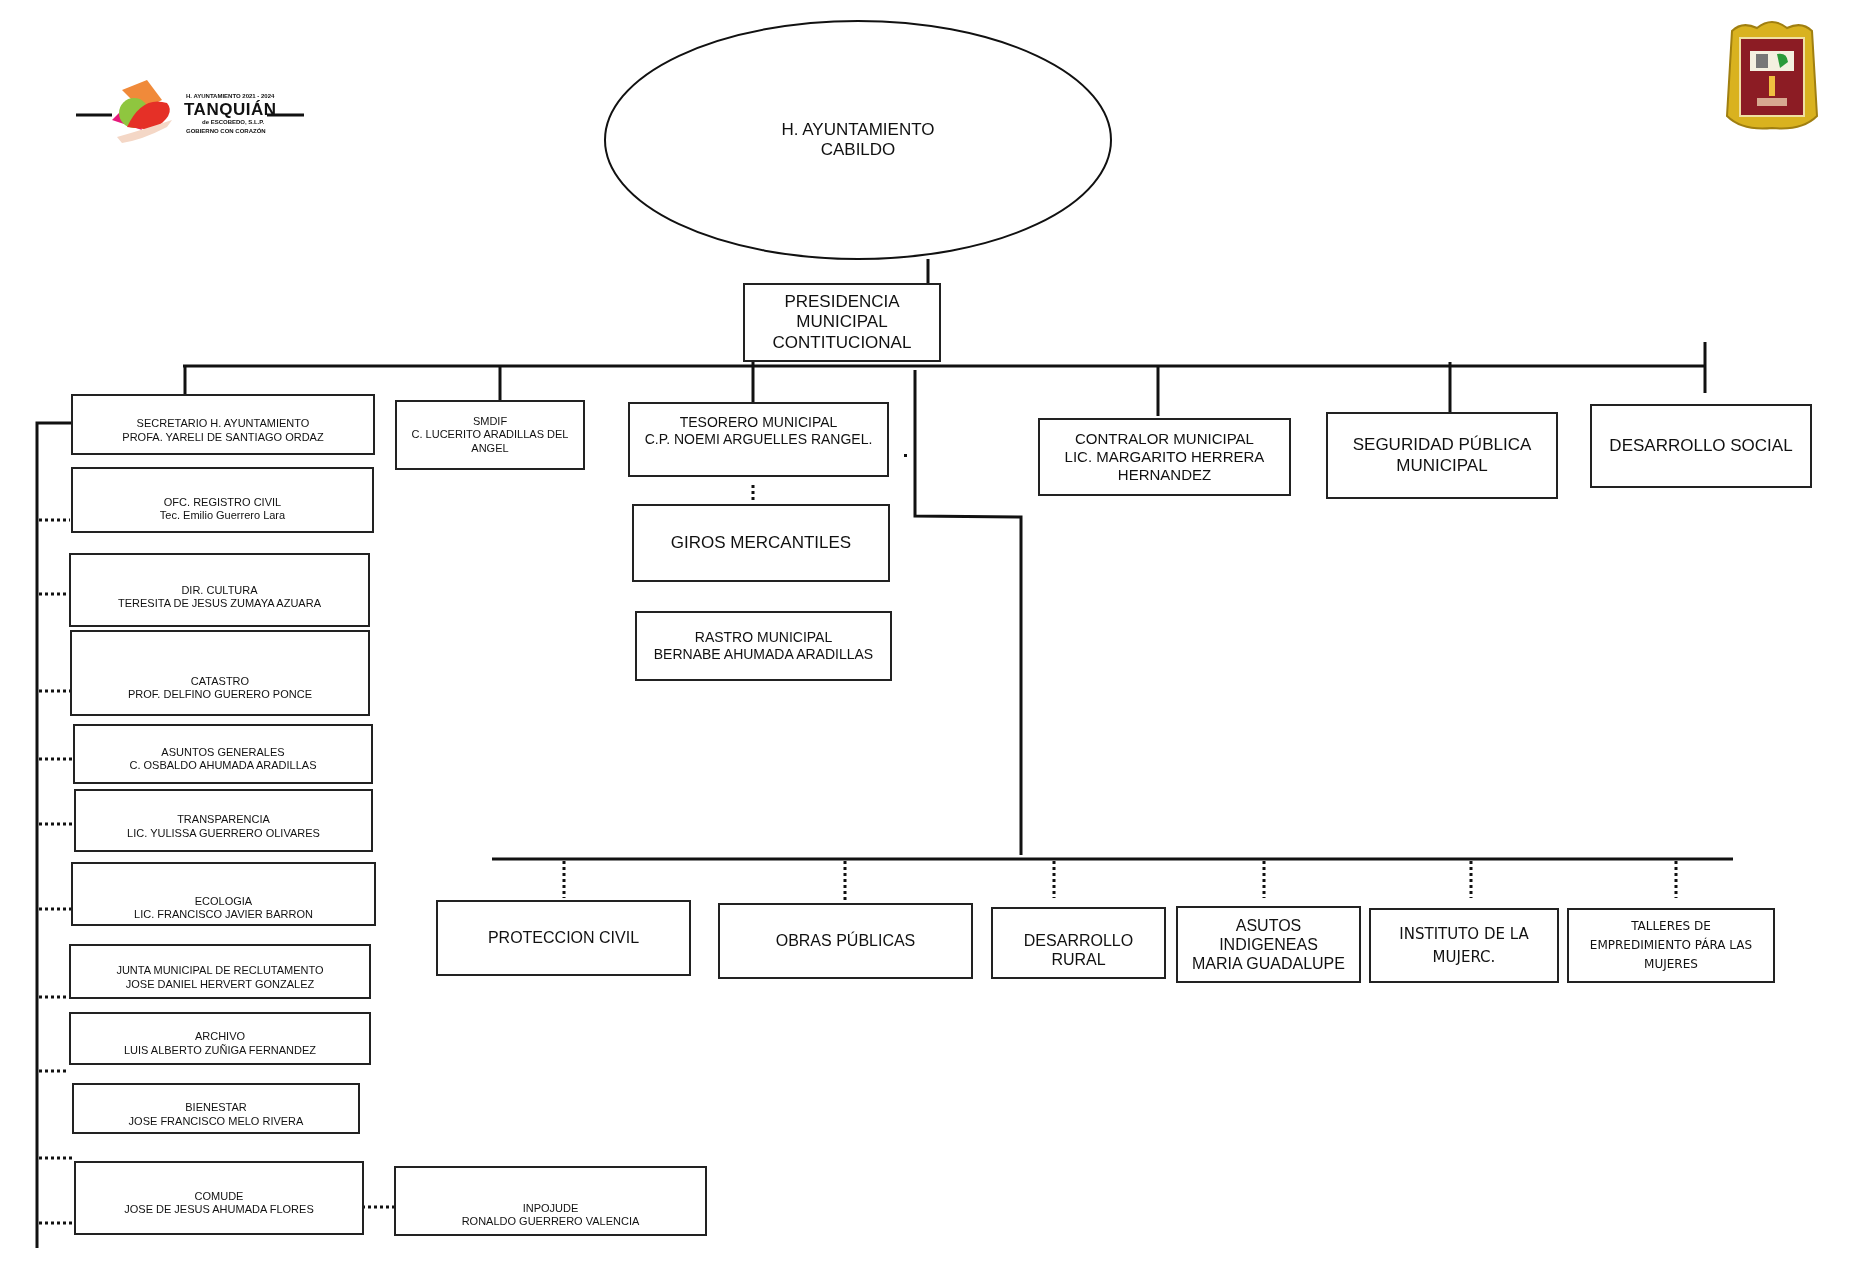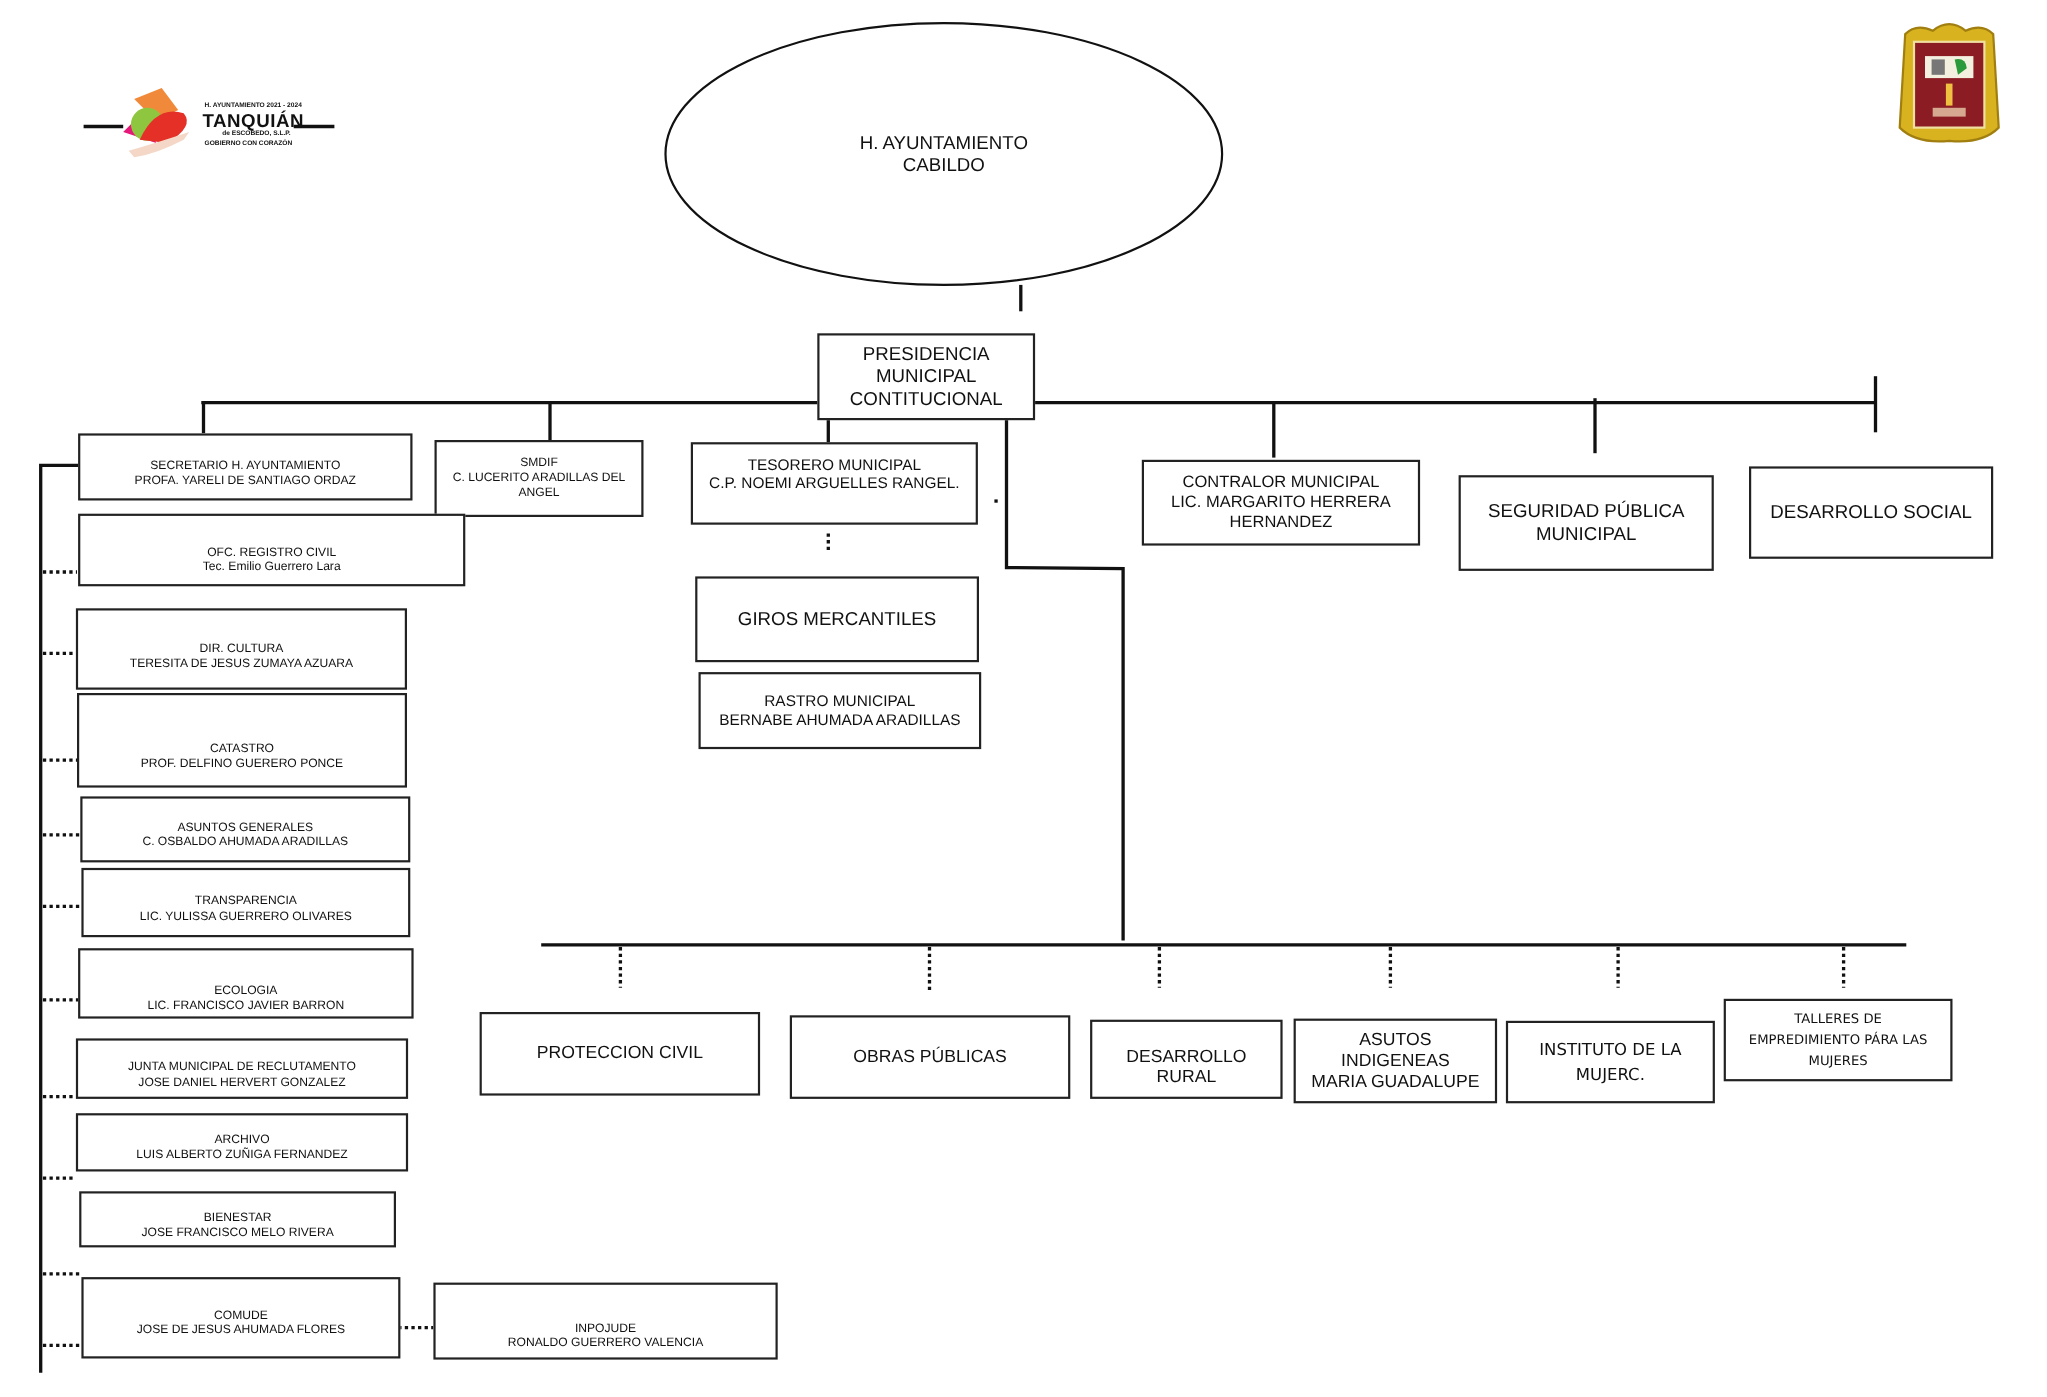--- a/index.html
+++ b/index.html
@@ -1,21 +1,21 @@
 <!DOCTYPE html>
 <html><head>
 <meta charset="utf-8">
 <style>
   html,body{margin:0;padding:0;background:#fff;}
   body{width:1861px;height:1270px;position:relative;overflow:hidden;font-family:"Liberation Sans",sans-serif;color:#111;}
   .box{position:absolute;box-sizing:border-box;border:2px solid #222;background:#fff;display:flex;flex-direction:column;align-items:center;text-align:center;}
   .box .t{line-height:1.2;white-space:pre-line;}
   .sm{font-size:11px;justify-content:center;padding-top:10px;}
   .md{font-size:14px;justify-content:center;}
-  .lg{font-size:17px;justify-content:center;margin-top:20px;}
+  .lg{font-size:17px;justify-content:center;}
   .cal{font-family:"DejaVu Sans",sans-serif;}
   svg.lines{position:absolute;left:0;top:0;}
   .ellipse-text{position:absolute;left:758px;top:120px;width:200px;text-align:center;font-size:17px;line-height:1.2;}
   .logo{position:absolute;left:72px;top:75px;width:240px;height:80px;}
   .crest{position:absolute;left:1722px;top:16px;width:100px;height:120px;}
 </style>
 </head>
 <body>
 
 <svg class="lines" width="1861" height="1270">
@@ -119,21 +119,21 @@
 MUNICIPAL</span>
 </div>
 <div class="box lg" style="left:1590px;top:404px;width:222px;height:84px;justify-content:flex-start;padding-top:30px;">
   <span class="t">DESARROLLO SOCIAL</span>
 </div>
 
 <div class="box sm" style="left:71px;top:394px;width:304px;height:61px;padding-top:12px;">
   <span class="t">SECRETARIO H. AYUNTAMIENTO
 PROFA. YARELI DE SANTIAGO ORDAZ</span>
 </div>
-<div class="box sm" style="left:71px;top:467px;width:352px;height:66px;padding-top:18px;">
+<div class="box sm" style="left:71px;top:467px;width:303px;height:66px;padding-top:18px;">
   <span class="t">OFC. REGISTRO CIVIL
 Tec. Emilio Guerrero Lara</span>
 </div>
 <div class="box sm" style="left:69px;top:553px;width:301px;height:74px;padding-top:14px;">
   <span class="t">DIR. CULTURA
 TERESITA DE JESUS ZUMAYA AZUARA</span>
 </div>
 <div class="box sm" style="left:70px;top:630px;width:300px;height:86px;padding-top:30px;">
   <span class="t">CATASTRO
 PROF. DELFINO GUERERO PONCE</span>

